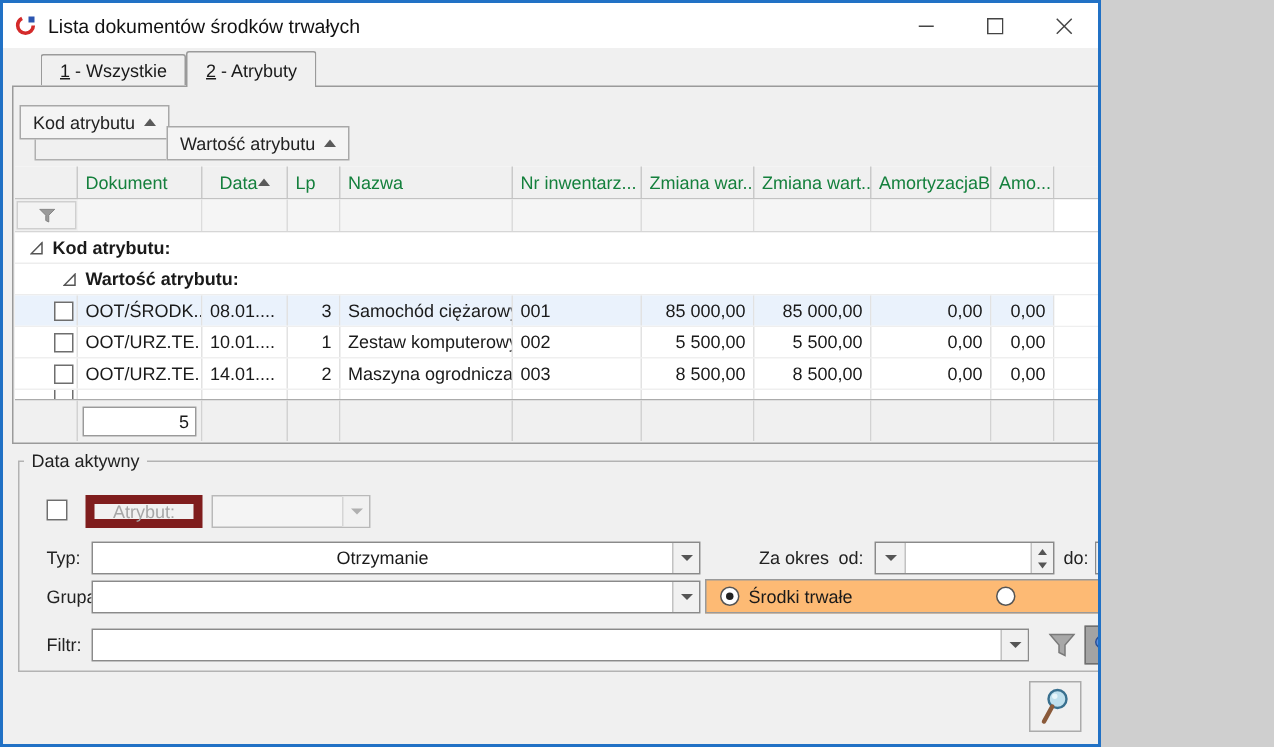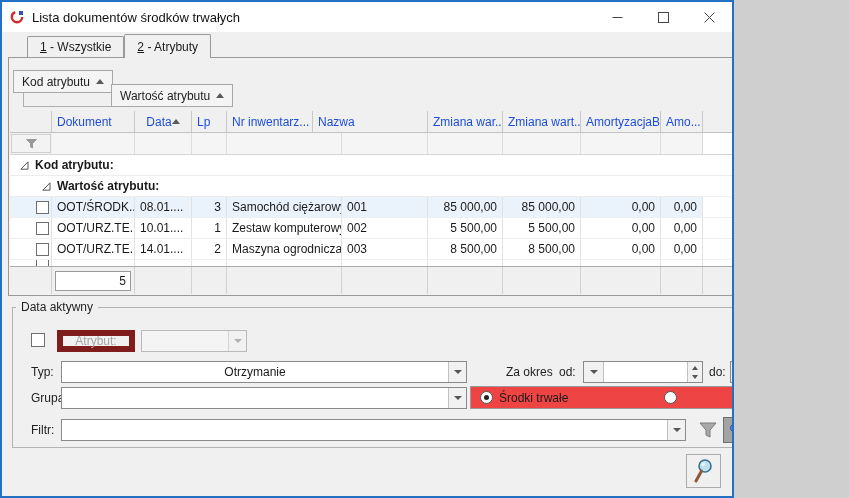--- a/index.html
+++ b/index.html
@@ -29,21 +29,21 @@
   .gconn-h { position: absolute; left: 14px; top: 48px; width: 88px; height: 1px; background: #b0b0b0; }
   
   .grid { position: absolute; left: 1px; top: 53px; width: 833px; background: #fff; }
   .grow-line { display: flex; width: 100%; }
   .cell { flex: 0 0 auto; overflow: hidden; white-space: nowrap; display: flex; align-items: center; padding: 0 5px; border-right: 1px solid #e2e2e2; }
   .c0 { width: 42px; } .c1 { width: 83px; } .c2 { width: 57px; } .c3 { width: 35px; }
   .c4 { width: 115px; } .c5 { width: 86px; } .c6 { width: 75px; } .c7 { width: 78px; }
   .c8 { width: 80px; } .c9 { width: 42px; } .c10 { flex: 1 1 auto; border-right: none; background: #fff; }
   .num { justify-content: flex-end; }
   .thead { height: 22px; background: #f0f0f0; border-bottom: 1px solid #c2c2c2; }
-  .thead .cell { border-right: 1px solid #c9c9c9; color: #1d4ed8; }
+  .thead .cell { border-right: 1px solid #c9c9c9; color: #15803d; }
   .thead .c10 { background: #f0f0f0; }
   .thead .cell.between { justify-content: center; }
   .frow { height: 22px; background: #f0f0f0; border-bottom: 1px solid #d6d6d6; }
   .frow .cell { background: #f5f5f5; border-right: 1px solid #dcdcdc; }
   .frow .c0 { border: 1px solid #cfcfcf; background: #f3f3f3; justify-content: center; margin: 1px; width: 40px; height: 19px; }
   .frow .c10 { background: #fff; }
   .groupr { height: 21px; display: flex; align-items: center; background: #fff; border-bottom: 1px solid #ededed; font-weight: bold; }
   .trow { height: 21px; border-bottom: 1px solid #efefef; }
   .trow .cell { font-size: 12px; }
   .trow.sel .cell { background: #eaf2fc; }
@@ -72,21 +72,21 @@
   .combo.disabled .darr { border-top-color: #b0b0b0; }
   .btn-dis { position: absolute; border: 6px solid #7f1d1d; background: #f1f1f1; color: #a6a6a6; display: flex; align-items: center; justify-content: center; }
   .fcheck { position: absolute; width: 14px; height: 14px; background: #fff; border: 1px solid #6e6e6e; }
   .datebox { position: absolute; height: 22px; border: 1px solid #8a8a8a; background: #fff; display: flex; }
   .datebox .dd { width: 20px; background: #f1f1f1; border-right: 1px solid #c2c2c2; display: flex; align-items: center; justify-content: center; }
   .datebox .dfield { flex: 1; background: #fff; }
   .datebox .spin { width: 15px; border-left: 1px solid #c2c2c2; display: flex; flex-direction: column; }
   .spin .s { flex: 1; background: #f1f1f1; display: flex; align-items: center; justify-content: center; }
   .tri-t { width: 0; height: 0; border: 3px solid transparent; border-bottom: 4px solid #555; margin-bottom: 2px; }
   .tri-b { width: 0; height: 0; border: 3px solid transparent; border-top: 4px solid #555; margin-top: 2px; }
-  .radiobox { position: absolute; left: 457px; top: 78px; width: 368px; height: 23px; border: 1px solid #9a9a9a; background: #ef4444; display: flex; align-items: center; }
+  .radiobox { position: absolute; left: 457px; top: 78px; width: 368px; height: 23px; border: 1px solid #9a9a9a; background: #fdba74; display: flex; align-items: center; }
   .radio { display: flex; align-items: center; gap: 6px; }
   .rb { width: 13px; height: 13px; border-radius: 50%; border: 1px solid #555; background: #fff; display: flex; align-items: center; justify-content: center; }
   .rb .dot { width: 5px; height: 5px; border-radius: 50%; background: #222; }
   .iconbtn { position: absolute; display: flex; align-items: center; justify-content: center; background: transparent; border: 1px solid transparent; }
   .iconbtn.raised { border: 1px solid #ababab; background: #f2f2f2; }
   .iconbtn.pressed { border: 1px solid #6f6f6f; background: #a3a3a3; }
   
   .actionbtn { position: absolute; width: 35px; height: 34px; border: 1px solid #ababab; background: #f0f0f0; display: flex; align-items: center; justify-content: center; }
 </style>
 </head>
@@ -143,22 +143,22 @@
     <div class="grid">
 
       <div class="grow-line thead">
         <div class="cell c0"></div>
         <div class="cell c1">Dokument</div>
         <div class="cell c2 between">
           <span>Data</span>
           <span class="tri-up"></span>
         </div>
         <div class="cell c3">Lp</div>
+        <div class="cell c4">Nazwa</div>
         <div class="cell c5">Nr inwentarz...</div>
-        <div class="cell c4">Nazwa</div>
         <div class="cell c6">Zmiana war...</div>
         <div class="cell c7">Zmiana wart...</div>
         <div class="cell c8">AmortyzacjaB</div>
         <div class="cell c9">Amo...</div>
         <div class="cell c10"></div>
       </div>
 
       <div class="grow-line frow">
         <div class="cell c0">
           <svg width="11" height="10" viewBox="0 0 11 10">

